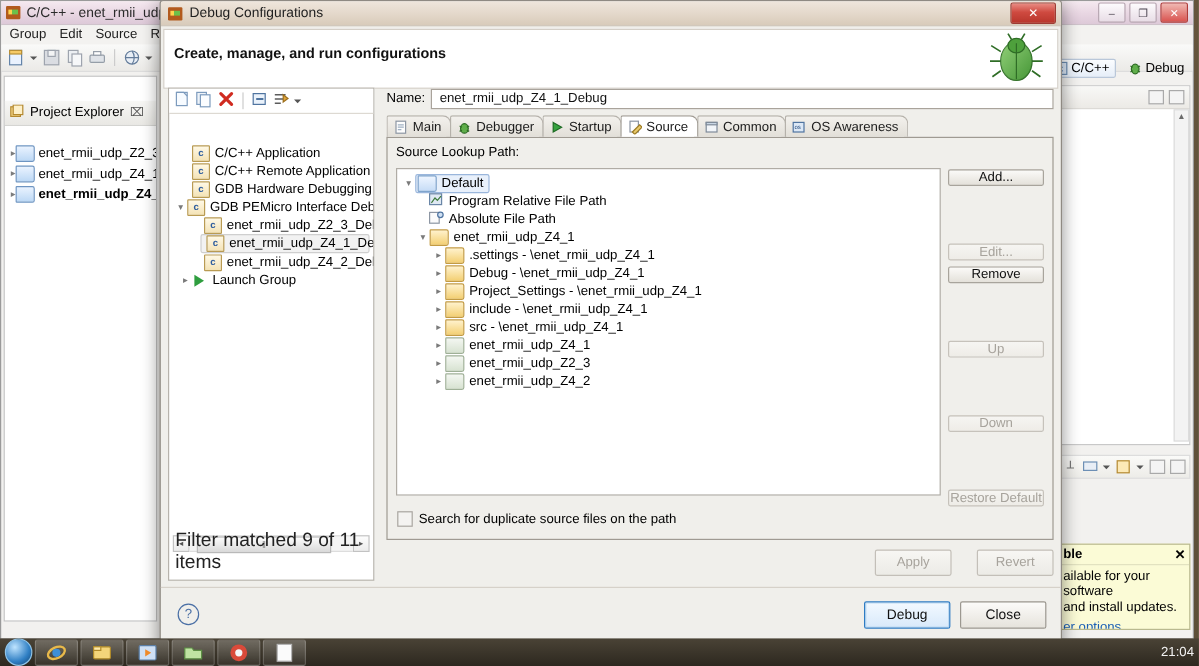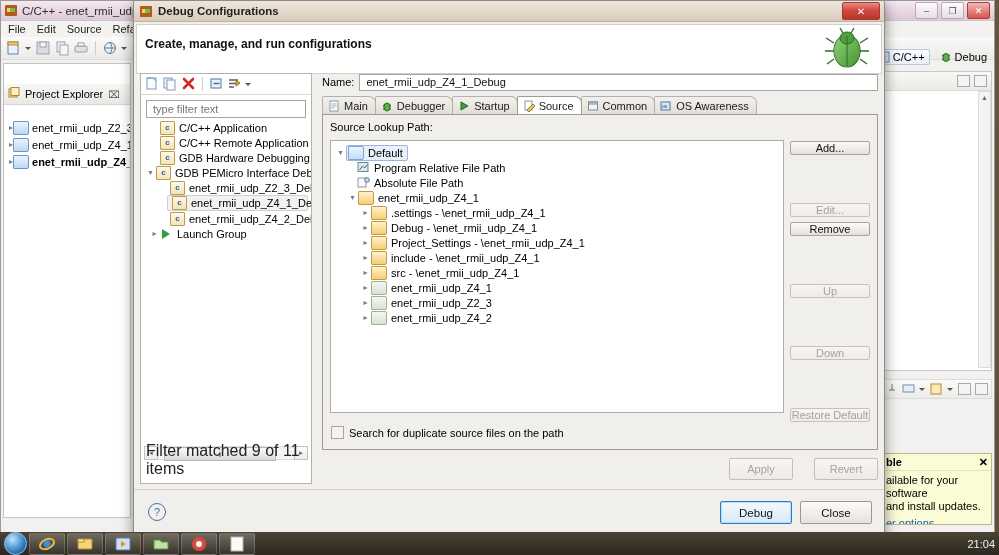--- a/index.html
+++ b/index.html
@@ -74,21 +74,21 @@
   
   #dlg{position:absolute;left:133px;top:0;width:752px;height:541px;
       background:#f0efeb;border:1px solid #8f8a83;box-sizing:border-box;
       box-shadow:0 3px 14px rgba(0,0,0,.45);border-radius:3px 3px 0 0;}
   #dlg-title{height:21px;background:linear-gradient(to bottom,#efe6dc,#e2d6c8 60%,#d8cbba);
       display:flex;align-items:center;padding:0 4px;box-sizing:border-box;
       border-bottom:1px solid #bfb2a2;border-radius:2px 2px 0 0;}
   #dlg-title .d-ico{width:12px;height:11px;margin:0 6px 0 2px;background:#b25a1d;border-radius:1px;position:relative;flex:none;}
   #dlg-title .d-ico:after{content:"";position:absolute;left:2px;top:3px;width:8px;height:4px;
       background:linear-gradient(90deg,#ffd34d 0 40%,#6cc04a 40% 100%);}
-  #dlg-title .d-text{font-size:11.5px;font-weight:bold;color:#1f1f1f;}
+  #dlg-title .d-text{font-size:11.5px;font-weight:normal;color:#1f1f1f;}
   #dlg-close{margin-left:auto;width:36px;height:16px;border:1px solid #9e3b33;border-radius:2px;
       background:linear-gradient(to bottom,#e98b83,#cf4a40 45%,#b8362c);
       color:#fff;font-size:10px;display:flex;align-items:center;justify-content:center;}
 
   #dlg-head{height:48px;background:#fff;border-bottom:1px solid #cfcac2;position:relative;
       margin:2px;border:1px solid #d4cfc7;}
   #dlg-head .htitle{position:absolute;left:8px;top:12px;font-size:12px;font-weight:bold;color:#111;}
   #bug{position:absolute;right:6px;top:2px;width:56px;height:44px;}
 
   #dlg-body{position:absolute;left:6px;top:72px;right:6px;bottom:56px;}
@@ -183,21 +183,21 @@
       <span class="t-ico"></span>
       <span class="t-text">C/C++ - enet_rmii_udp_Z4_</span>
       <span id="ide-winbtns">
         <span class="wbtn">–</span>
         <span class="wbtn">❐</span>
         <span class="wbtn close">✕</span>
       </span>
     </div>
 
     <div id="ide-menu">
-      <span>File</span>
+      <span>Group</span>
       <span>Edit</span>
       <span>Source</span>
       <span>Refactor</span>
     </div>
 
     <div id="ide-toolbar">
       <span class="tb-ico">
         <svg width="16" height="16" viewBox="0 0 16 16">
             <rect x="2" y="2" width="10" height="12" fill="#eaf3ff" stroke="#5d7fa6"></rect>
             <rect x="2" y="2" width="10" height="3" fill="#f6c860" stroke="#b58a2d"></rect>
@@ -382,23 +382,20 @@
           </span>
           <span>
             <svg width="15" height="15" viewBox="0 0 15 15">
                 <path d="M2 4h9M2 7.5h7M2 11h5" stroke="#5c5c5c" stroke-width="1.3"></path>
                 <path d="M9 10l4-3-4-3z" fill="#e0a53a" stroke="#9d6f1c"></path>
               </svg>
           </span>
           <span class="tb-caret"></span>
         </div>
 
-        <div id="filterbox">
-          <input placeholder="type filter text" style="">
-        </div>
 
         <div id="ltree-items">
           <div class="lt-row" style="padding-left:19px">
             <span class="cico">c</span>
             <span>C/C++ Application</span>
           </div>
           <div class="lt-row" style="padding-left:19px">
             <span class="cico">c</span>
             <span>C/C++ Remote Application</span>
           </div>

